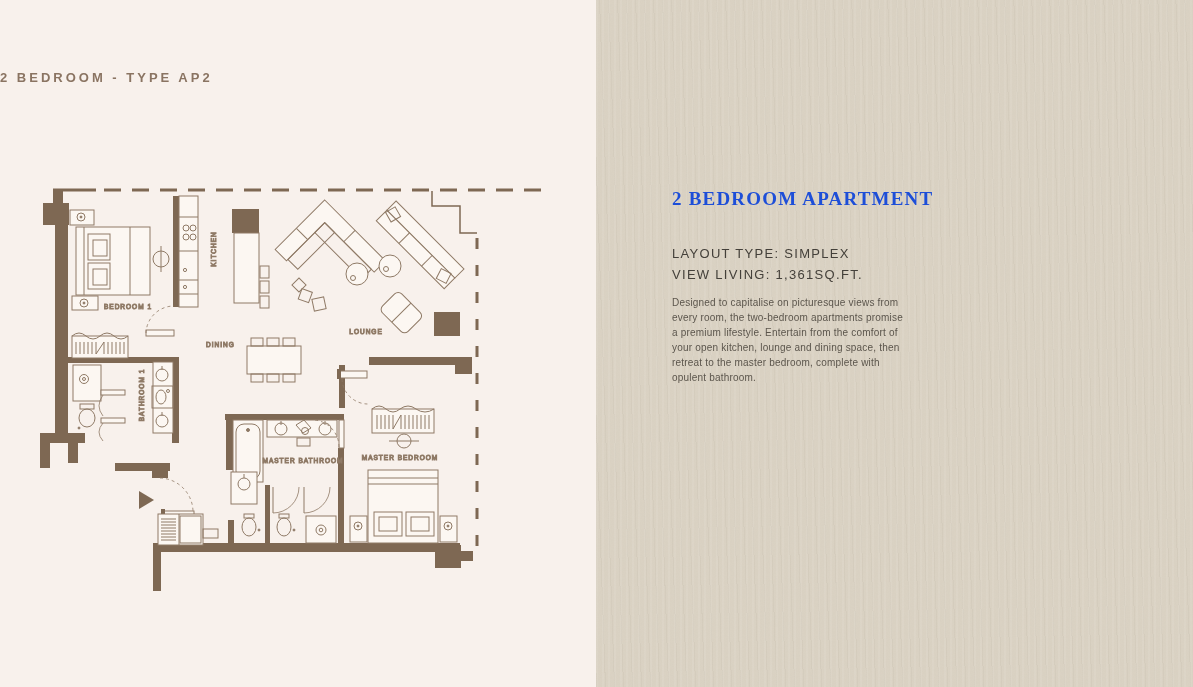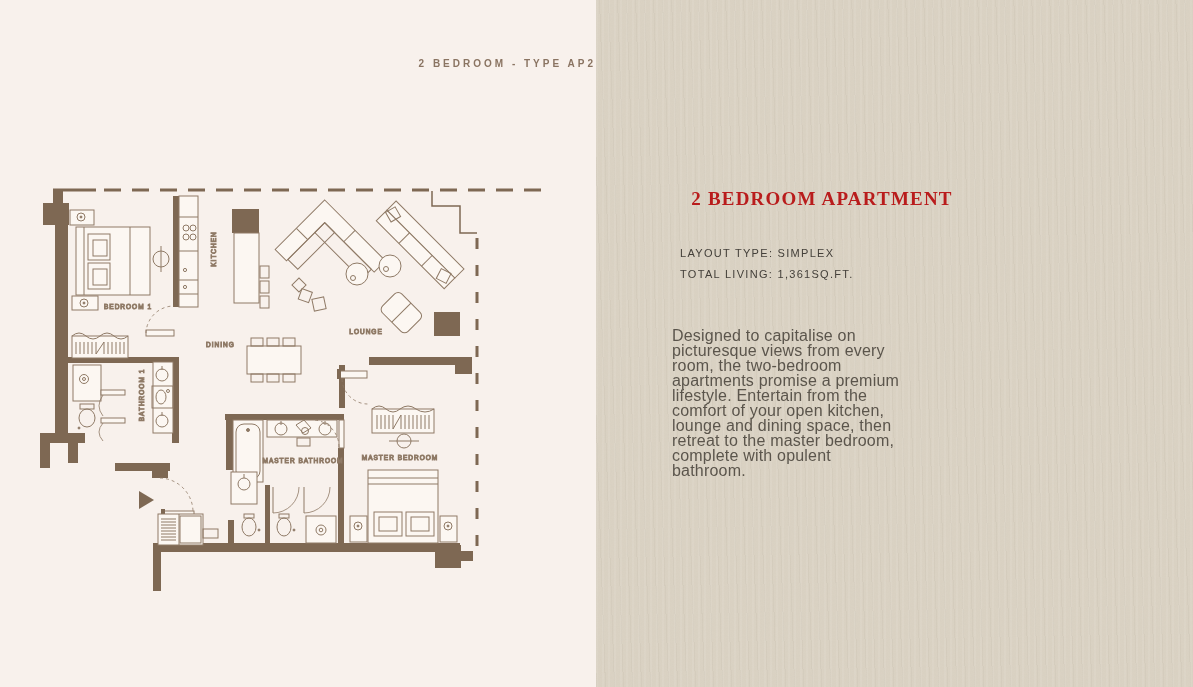--- a/index.html
+++ b/index.html
@@ -1,37 +1,37 @@
 <!DOCTYPE html>
 <html><head>
 <meta charset="utf-8">
 <style>
   html,body{margin:0;padding:0;background:#e9e2d8;}
   .page{position:relative;width:1193px;height:687px;overflow:hidden;
         font-family:"Liberation Sans",sans-serif;}
   
   .plan-panel{position:absolute;left:0;top:0;width:596px;height:687px;background:#f8f1ec;}
-  .plan-header{position:absolute;left:0;top:58px;width:596px;text-align:right;
-       font-size:10px;font-weight:700;letter-spacing:3px;color:#8a7462;}
+  .plan-header{position:absolute;left:0;top:70px;width:596px;text-align:left;
+       font-size:13px;font-weight:700;letter-spacing:3px;color:#8a7462;}
   .plan-svg{position:absolute;left:0;top:0;}
   .plan-label{font-family:"Liberation Sans",sans-serif;font-size:6.5px;letter-spacing:1px;
        fill:#8d7866;font-weight:400;}
   
   .info-panel{position:absolute;left:596px;top:0;width:597px;height:687px;background:#dbd3c4;}
   .texture{position:absolute;inset:0;width:100%;height:100%;opacity:.5;}
   .streaks{position:absolute;inset:0;
        background:repeating-linear-gradient(90deg,rgba(255,255,255,.07) 0 2px,rgba(0,0,0,0) 2px 6px),
                   repeating-linear-gradient(88deg,rgba(120,110,90,.05) 0 1px,rgba(0,0,0,0) 1px 9px);}
   .info-content{position:absolute;left:76px;top:188px;width:300px;}
   .info-title{font-family:"Liberation Serif",serif;font-size:19px;font-weight:700;
-       letter-spacing:1.2px;color:#b91c1c;text-align:center;}
+       letter-spacing:1.2px;color:#1d4ed8;}
   .info-details{margin-top:36px;}
-  .detail-line{font-size:11px;letter-spacing:1.3px;color:#44403a;line-height:15px;
-       margin-bottom:6px;max-width:228px;margin-left:8px;}
-  .info-description{margin-top:46px;font-size:16px;letter-spacing:.2px;color:#5b554c;
+  .detail-line{font-size:13px;letter-spacing:1.3px;color:#44403a;line-height:15px;
+       margin-bottom:6px;max-width:228px;}
+  .info-description{margin-top:13px;font-size:10px;letter-spacing:.2px;color:#5b554c;
        line-height:15px;max-width:232px;}
 </style>
 </head>
 <body>
 
 <div class="page">
 
   <div class="plan-panel">
     <div class="plan-header">2 BEDROOM - TYPE AP2</div>
 
@@ -317,19 +317,19 @@
         <feColorMatrix type="matrix" values="0 0 0 0 0.45  0 0 0 0 0.42  0 0 0 0 0.36  0 0 0 0.14 0"></feColorMatrix>
       </filter>
       <rect width="100%" height="100%" filter="url(#paperGrain)"></rect>
     </svg>
     <div class="streaks"></div>
 
     <div class="info-content">
       <div class="info-title">2 BEDROOM APARTMENT</div>
       <div class="info-details">
         <div class="detail-line">LAYOUT TYPE: SIMPLEX</div>
-        <div class="detail-line">TOTAL LIVING: 1,361SQ.FT.</div>
+        <div class="detail-line">VIEW LIVING: 1,361SQ.FT.</div>
       </div>
       <div class="info-description">Designed to capitalise on picturesque views from every room, the two-bedroom apartments promise a premium lifestyle. Entertain from the comfort of your open kitchen, lounge and dining space, then retreat to the master bedroom, complete with opulent bathroom.</div>
     </div>
   </div>
 
 </div>
 
 </body></html>

